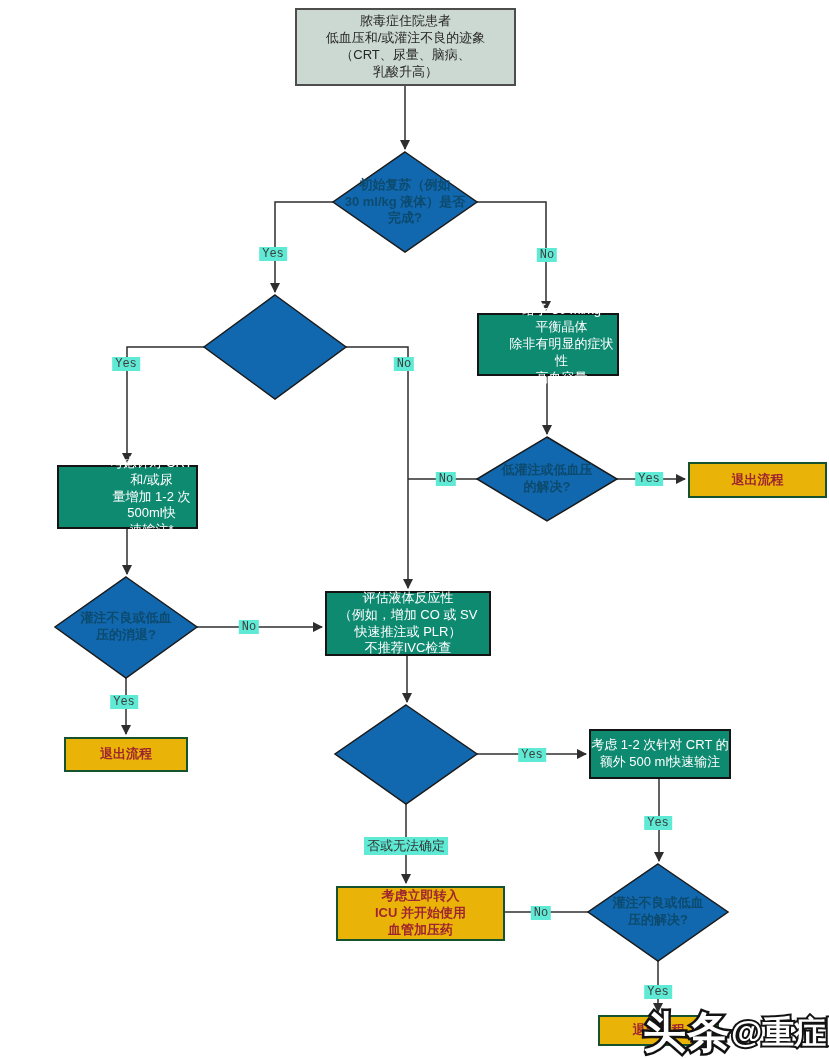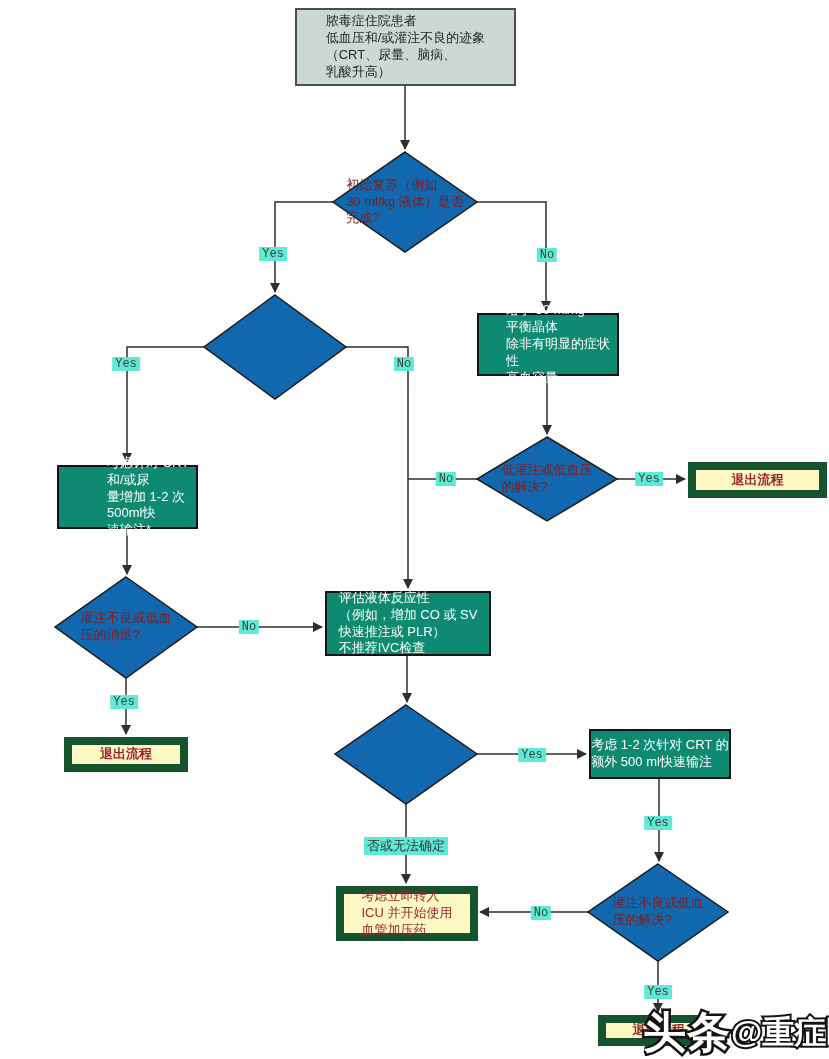--- a/index.html
+++ b/index.html
@@ -3,27 +3,27 @@
 <meta charset="utf-8">
 <style>
   html,body{margin:0;padding:0;background:#ffffff;}
   .canvas{
     position:relative;width:829px;height:1059px;background:#ffffff;overflow:hidden;
     font-family:"Liberation Sans","DejaVu Sans",sans-serif;
   }
   .canvas svg{position:absolute;left:0;top:0;z-index:1;}
   .node{
     position:absolute;z-index:2;box-sizing:border-box;
-    display:flex;align-items:center;justify-content:center;
+    display:flex;align-items:center;justify-content:center;text-align:center;
     white-space:pre-line;font-size:13px;line-height:1.3;
   }
   .start-box{background:#ccd9d2;border:2px solid #4d4d4d;color:#272727;}
   .action-box{background:#0e8a71;border:2px solid #141414;color:#ffffff;}
-  .exit-box{background:#fef9c3;border:8px solid #14532d;color:#9e2430;font-weight:bold;}
-  .diamond-text{background:transparent;color:#7f1d1d;z-index:3;}
+  .exit-box{background:#eab308;border:2px solid #14532d;color:#9e2430;font-weight:bold;}
+  .diamond-text{background:transparent;color:#0c4a6e;z-index:3;font-weight:bold;}
   .elabel{
     position:absolute;z-index:3;transform:translate(-50%,-50%);
     font-size:12px;color:#3e3e3e;background:#5eead4;padding:0 3px;white-space:nowrap;font-family:Liberation Mono, monospace;
   }
   .elabel.cn{font-size:13px;color:#333333;}
   .watermark{
     position:absolute;left:643px;top:1004px;z-index:5;display:flex;align-items:center;
     white-space:nowrap;
   }
   .wm-brand{
@@ -106,21 +106,21 @@
 
   <div class="node action-box" style="left:325px;top:591px;width:166px;height:65px;">评估液体反应性
 （例如，增加 CO 或 SV
 快速推注或 PLR）
 不推荐IVC检查</div>
 
 
   <div class="node action-box" style="left:589px;top:729px;width:142px;height:50px;">考虑 1-2 次针对 CRT 的
 额外 500 ml快速输注</div>
 
-  <div class="node exit-box" style="left:336px;top:886px;width:142px;height:55px;font-weight:normal;">考虑立即转入
+  <div class="node exit-box" style="left:336px;top:886px;width:169px;height:55px;font-weight:bold;">考虑立即转入
 ICU 并开始使用
 血管加压药</div>
 
   <div class="node diamond-text" style="left:588px;top:872px;width:140px;height:80px;">灌注不良或低血
 压的解决?</div>
 
   <div class="node exit-box" style="left:598px;top:1015px;width:121px;height:31px;">退出流程</div>
 
   <span class="elabel" style="left:273px;top:254px;">Yes</span>
   <span class="elabel" style="left:547px;top:255px;">No</span>

